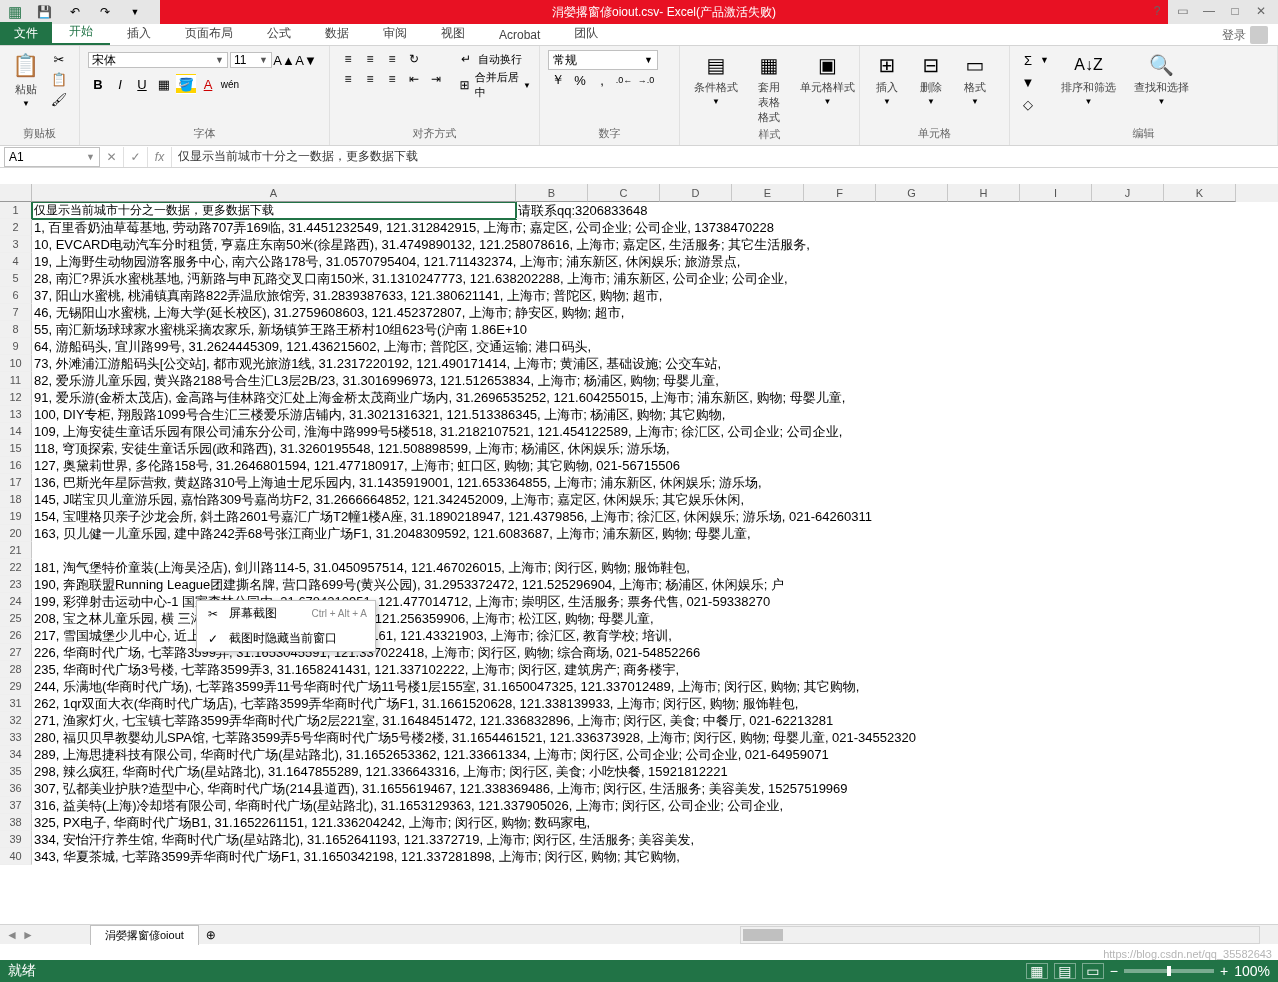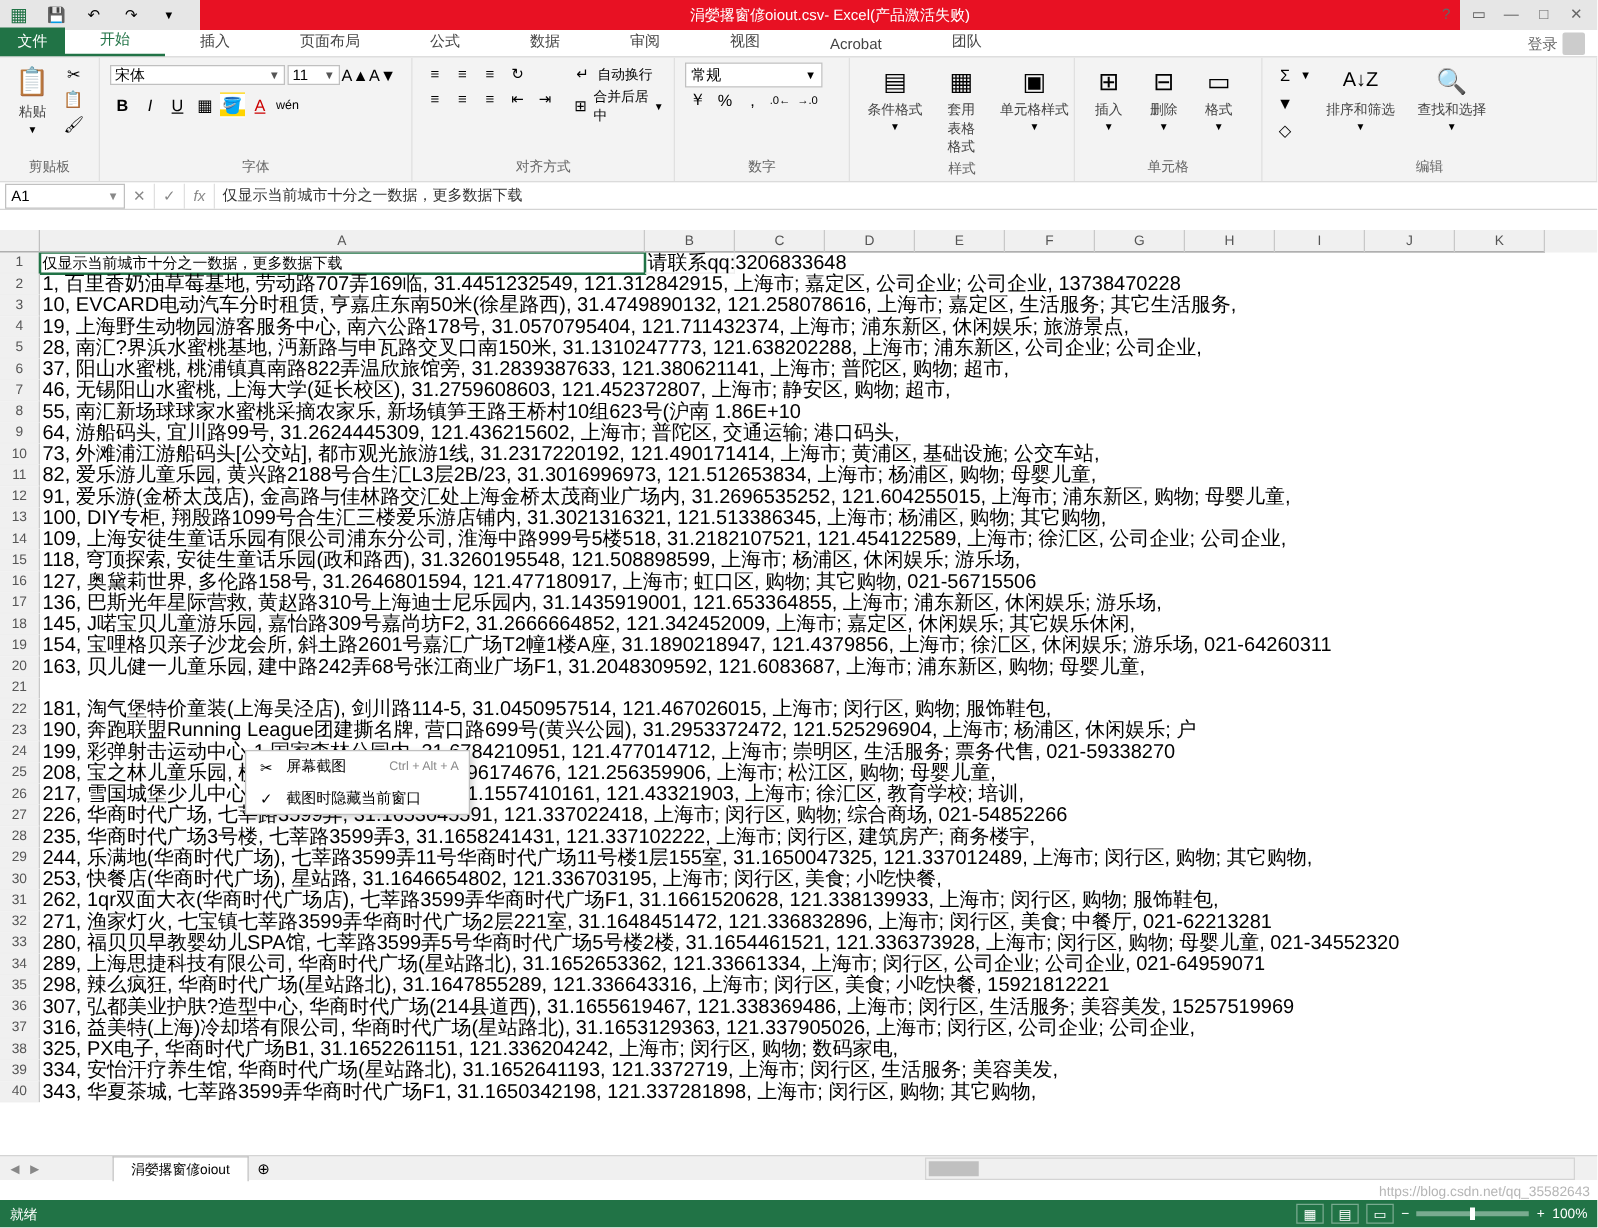--- a/index.html
+++ b/index.html
@@ -8,21 +8,21 @@
 
 .qat { height:24px; background:#e6e6e6; display:flex; align-items:center; position:relative; }
 .qat .xl-ico { width:22px; height:18px; margin:0 4px; display:flex; align-items:center; justify-content:center; }
 .title-bar { position:absolute; left:160px; right:110px; top:0; height:24px; background:#e81123; display:flex; align-items:center; justify-content:center; color:#fff; font-size:12px; }
 .win-ctl { position:absolute; right:0; top:0; display:flex; gap:4px; padding:2px 6px; }
 .win-ctl span { width:22px; height:18px; display:flex; align-items:center; justify-content:center; color:#666; }
 
 
 .ribbon-tabs { height:22px; background:#fff; border-bottom:1px solid #d4d4d4; display:flex; align-items:end; padding-left:0; position:relative; }
 .ribbon-tabs .file-tab { background:#217346; color:#fff; padding:3px 14px; font-size:12px; }
-.ribbon-tabs .tab { padding:3px 28px; font-size:12px; color:#444; cursor:pointer; }
+.ribbon-tabs .tab { padding:3px 17px; font-size:12px; color:#444; cursor:pointer; }
 .ribbon-tabs .tab.active { color:#217346; border-bottom:2px solid #217346; }
 .ribbon-tabs .login { position:absolute; right:10px; top:2px; display:flex; align-items:center; gap:4px; color:#666; }
 .login-ico { width:18px; height:18px; background:#ccc; border-radius:2px; }
 
 
 .ribbon { height:100px; background:#f3f3f3; border-bottom:1px solid #d4d4d4; display:flex; overflow:hidden; }
 .grp { border-right:1px solid #e0e0e0; padding:4px 8px 2px 8px; display:flex; flex-direction:column; justify-content:space-between; }
 .grp-label { text-align:center; color:#666; font-size:11px; padding-bottom:2px; white-space:nowrap; position:relative; }
 .grp-body { display:flex; gap:6px; align-items:flex-start; flex:1; }
 
@@ -62,37 +62,37 @@
 .grid-wrap { position:absolute; top:184px; left:0; right:0; bottom:58px; display:flex; flex-direction:column; }
 .col-head { display:flex; height:18px; position:sticky; top:0; background:#f0f0f0; }
 .rowh { width:32px; min-width:32px; border-right:1px solid #c0c0c0; border-bottom:1px solid #999; background:#f0f0f0; }
 .ch { border-right:1px solid #c8c8c8; border-bottom:1px solid #999; display:flex; align-items:center; justify-content:center; font-size:11px; color:#555; background:#f0f0f0; }
 .chA { width:484px; } .chB { width:72px; } .chO { width:72px; }
 .rows { overflow:hidden; position:relative; }
 .row-line { height:17px; display:flex; white-space:nowrap; position:relative; }
 .rn { width:32px; min-width:32px; border-right:1px solid #c8c8c8; border-bottom:1px solid #eee; display:flex; align-items:center; justify-content:center; font-size:11px; color:#555; background:#f0f0f0; }
 .cellA { width:484px; border-right:1px solid #eee; border-bottom:1px solid #eee; padding:0 2px; font-size:12px; display:flex; align-items:center; overflow:visible; }
 .cellB { width:72px; border-right:1px solid #eee; border-bottom:1px solid #eee; padding:0 2px; font-size:12px; display:flex; align-items:center; overflow:visible; }
-.overflow { position:absolute; left:34px; top:0; height:17px; display:flex; align-items:center; font-size:16px; white-space:nowrap; pointer-events:none; }
+.overflow { position:absolute; left:34px; top:0; height:17px; display:flex; align-items:center; font-size:13px; white-space:nowrap; pointer-events:none; }
 .sel-cell { outline:2px solid #217346; outline-offset:-1px; background:#fff; }
 
 
 .ctx { position:absolute; left:196px; top:600px; width:180px; background:#fff; border:1px solid #c0c0c0; box-shadow:2px 2px 6px rgba(0,0,0,.2); z-index:10; }
 .ctx-item { padding:4px 8px; font-size:12px; display:flex; align-items:center; gap:8px; }
 .ctx-ico { width:16px; height:16px; display:flex; align-items:center; justify-content:center; }
 
 
 .sheet-bar { position:absolute; bottom:38px; left:0; right:0; height:20px; background:#f0f0f0; border-top:1px solid #d4d4d4; display:flex; align-items:center; }
 .sheet-bar .nav { width:90px; display:flex; gap:4px; padding:0 6px; color:#888; }
 .sheet-tab { background:#fff; border:1px solid #c0c0c0; border-bottom:none; padding:2px 14px; font-size:11px; }
 .hscroll { position:absolute; right:18px; bottom:38px; width:520px; height:18px; background:#f0f0f0; border:1px solid #d4d4d4; }
 .hscroll .thumb { position:absolute; left:2px; top:2px; width:40px; height:12px; background:#c0c0c0; }
 
 
-.status { position:absolute; bottom:0; left:0; right:0; height:22px; background:#217346; color:#fff; display:flex; align-items:center; padding:0 8px; font-size:11px; }
+.status { position:absolute; bottom:0; left:0; right:0; height:22px; background:#217346; color:#fff; display:flex; align-items:center; padding:0 8px; font-size:14px; }
 .status .right { margin-left:auto; display:flex; align-items:center; gap:6px; }
 .view-btn { width:22px; height:16px; border:1px solid rgba(255,255,255,.4); display:flex; align-items:center; justify-content:center; }
 .zoom-track { width:90px; height:4px; background:rgba(255,255,255,.4); position:relative; }
 .zoom-thumb { position:absolute; left:43px; top:-3px; width:4px; height:10px; background:#fff; }
 
 
 .watermark { position:absolute; right:6px; bottom:22px; font-size:11px; color:rgba(150,150,150,.7); z-index:5; }
 </style>
 </head>
 <body>
@@ -438,24 +438,20 @@
       </div>
       <div class="row-line">
         <div class="rn">28</div>
         <div class="overflow">235, 华商时代广场3号楼, 七莘路3599弄3, 31.1658241431, 121.337102222, 上海市; 闵行区, 建筑房产; 商务楼宇,</div>
       </div>
       <div class="row-line">
         <div class="rn">29</div>
         <div class="overflow">244, 乐满地(华商时代广场), 七莘路3599弄11号华商时代广场11号楼1层155室, 31.1650047325, 121.337012489, 上海市; 闵行区, 购物; 其它购物,</div>
       </div>
       <div class="row-line">
-        <div class="rn">30</div>
-        <div class="overflow">253, 快餐店(华商时代广场), 星站路, 31.1646654802, 121.336703195, 上海市; 闵行区, 美食; 小吃快餐,</div>
-      </div>
-      <div class="row-line">
         <div class="rn">31</div>
         <div class="overflow">262, 1qr双面大衣(华商时代广场店), 七莘路3599弄华商时代广场F1, 31.1661520628, 121.338139933, 上海市; 闵行区, 购物; 服饰鞋包,</div>
       </div>
       <div class="row-line">
         <div class="rn">32</div>
         <div class="overflow">271, 渔家灯火, 七宝镇七莘路3599弄华商时代广场2层221室, 31.1648451472, 121.336832896, 上海市; 闵行区, 美食; 中餐厅, 021-62213281</div>
       </div>
       <div class="row-line">
         <div class="rn">33</div>
         <div class="overflow">280, 福贝贝早教婴幼儿SPA馆, 七莘路3599弄5号华商时代广场5号楼2楼, 31.1654461521, 121.336373928, 上海市; 闵行区, 购物; 母婴儿童, 021-34552320</div>

